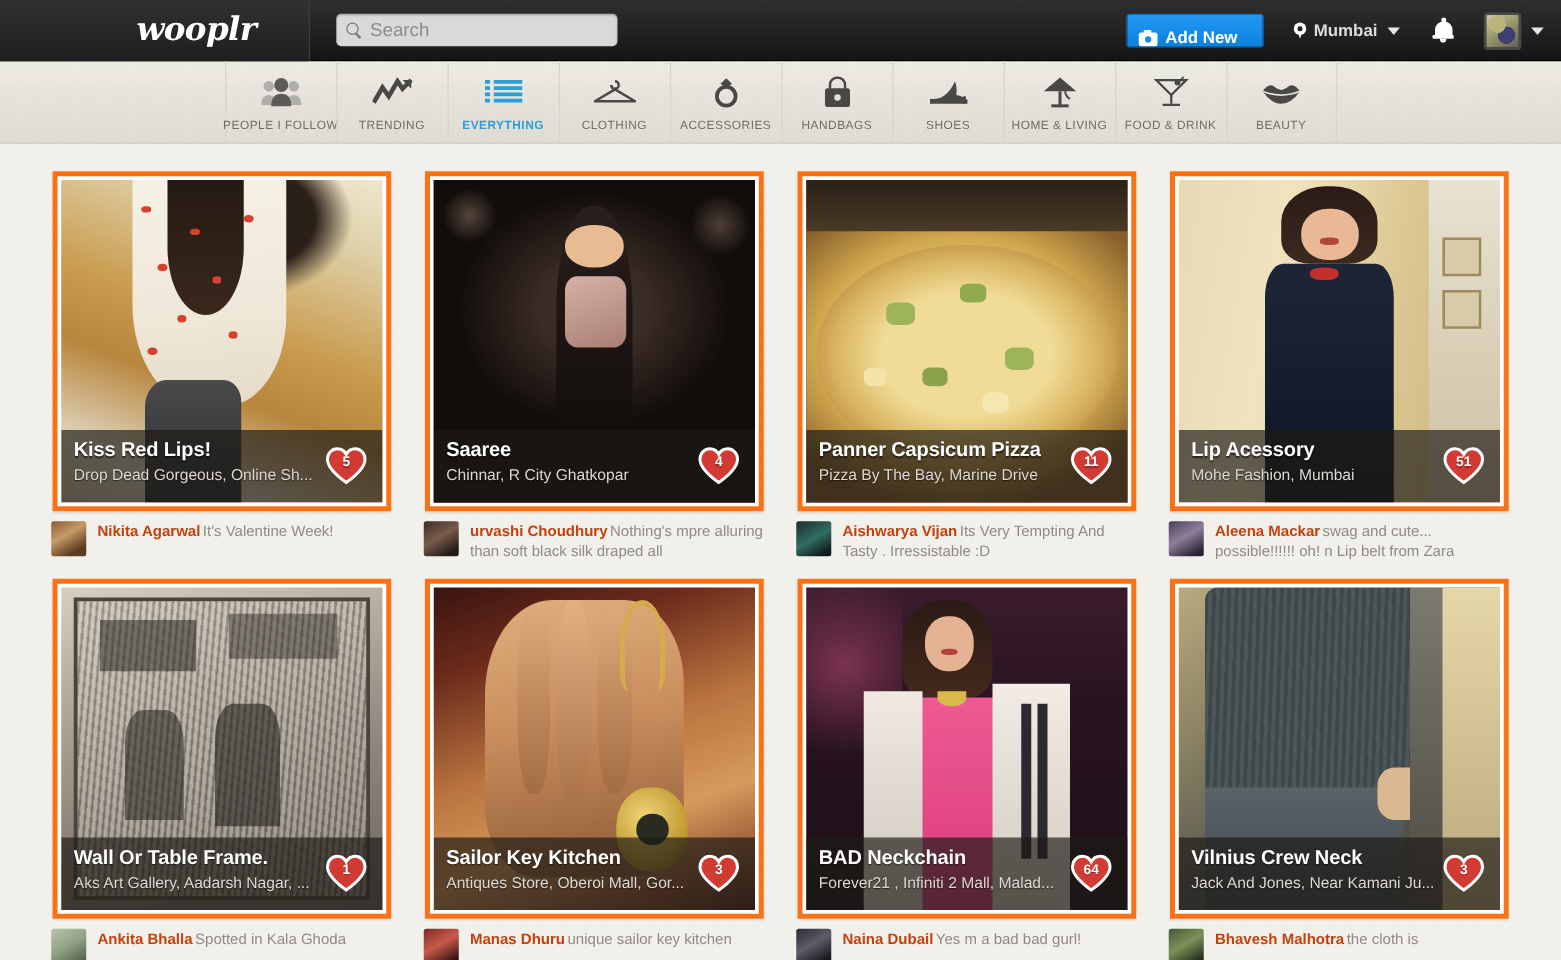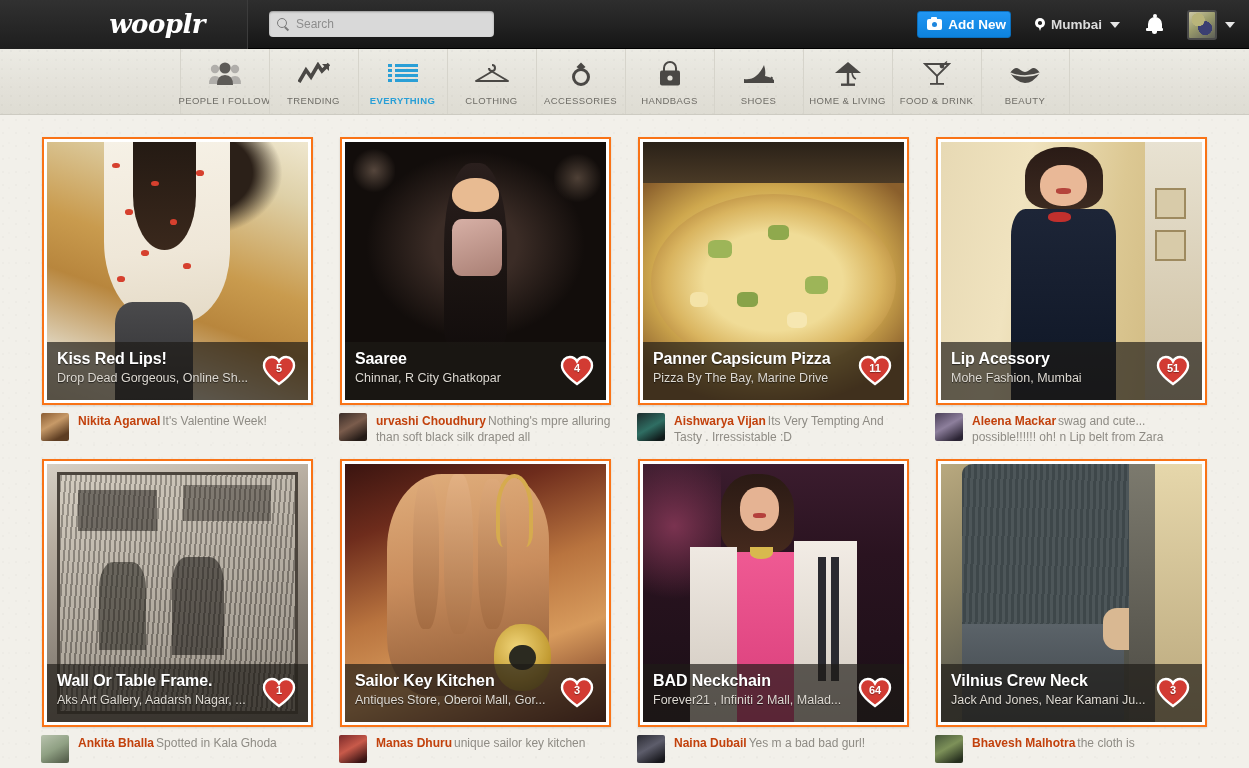--- a/index.html
+++ b/index.html
@@ -66,37 +66,37 @@
     width:8px; height:8px; border:1.6px solid #7b7b7b; border-radius:50%;
   }
   .search-box .mag::after {
     content:""; position:absolute; left:7.5px; top:8px;
     width:5px; height:1.6px; background:#7b7b7b; transform: rotate(45deg);
     transform-origin: left center;
   }
   .search-input {
     border: none; outline: none; background: transparent;
     font-family: "Liberation Sans", sans-serif;
-    font-size: 12px; color: #555;
+    font-size: 15px; color: #555;
     width: 100%;
   }
   .search-input::placeholder { color: #8d8d8d; }
 
   .topbar-right {
     position: absolute;
     right: 14px; top: 0;
     height: 49px;
     display: flex;
     align-items: center;
     gap: 0px;
   }
   .add-new {
-    display: flex; align-items: center;
+    display: flex; align-items: flex-end;
     height: 27px;
-    padding: 0 4px 0 9px;
+    padding: 0 20px 0 9px;
     background: linear-gradient(to bottom, #2196f3 0%, #0d82dd 100%);
     border: 1px solid #0b6fbd;
     border-radius: 3px;
     color: #fff;
     font-size: 13.5px;
     font-weight: bold;
     cursor: pointer;
   }
   .cam-icon {
     width: 15px; height: 11px;
@@ -239,21 +239,21 @@
     gap: 0;
   }
   .cell {
     width: 298px;
     margin-bottom: 14px;
   }
   .card {
     width: 271px;
     margin: 0 auto;
     background: #fff;
-    border: 2px solid #f97316;
+    border: 4px solid #f97316;
     padding: 3px;
     box-shadow: 0 1px 2px rgba(0,0,0,0.12);
     position: relative;
   }
   .photo {
     width: 100%;
     height: 258px;
     position: relative;
     overflow: hidden;
   }

